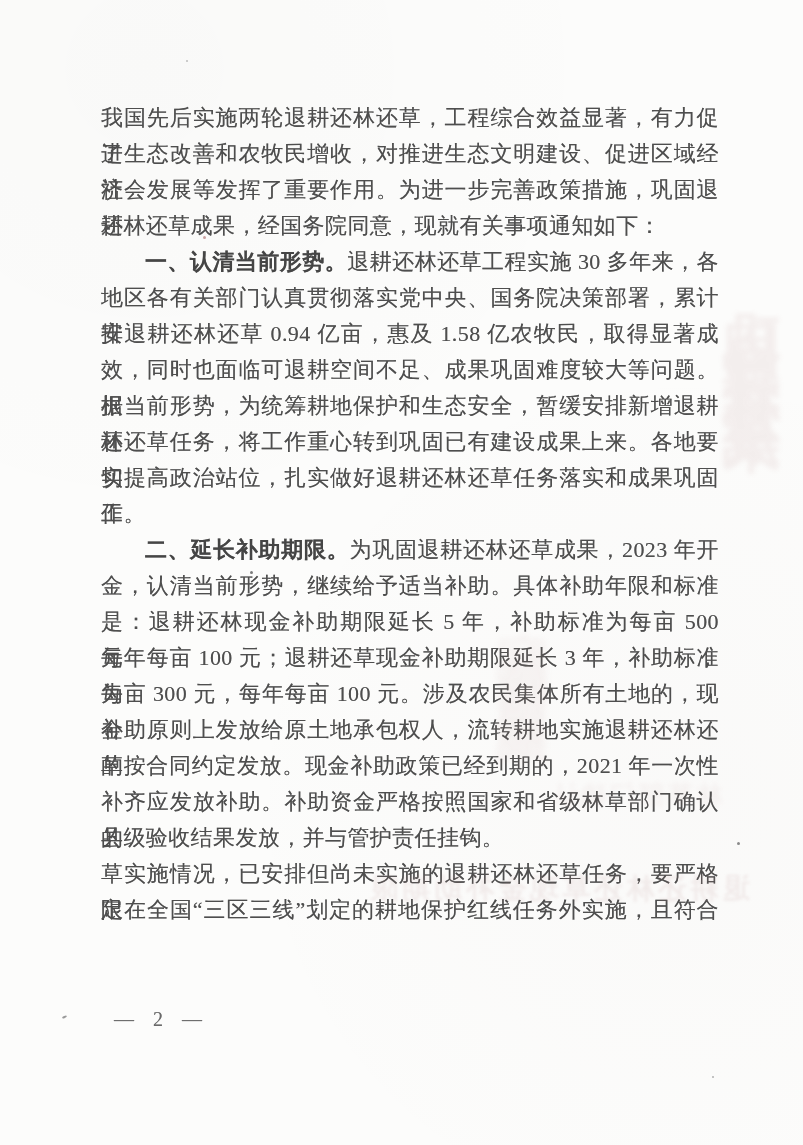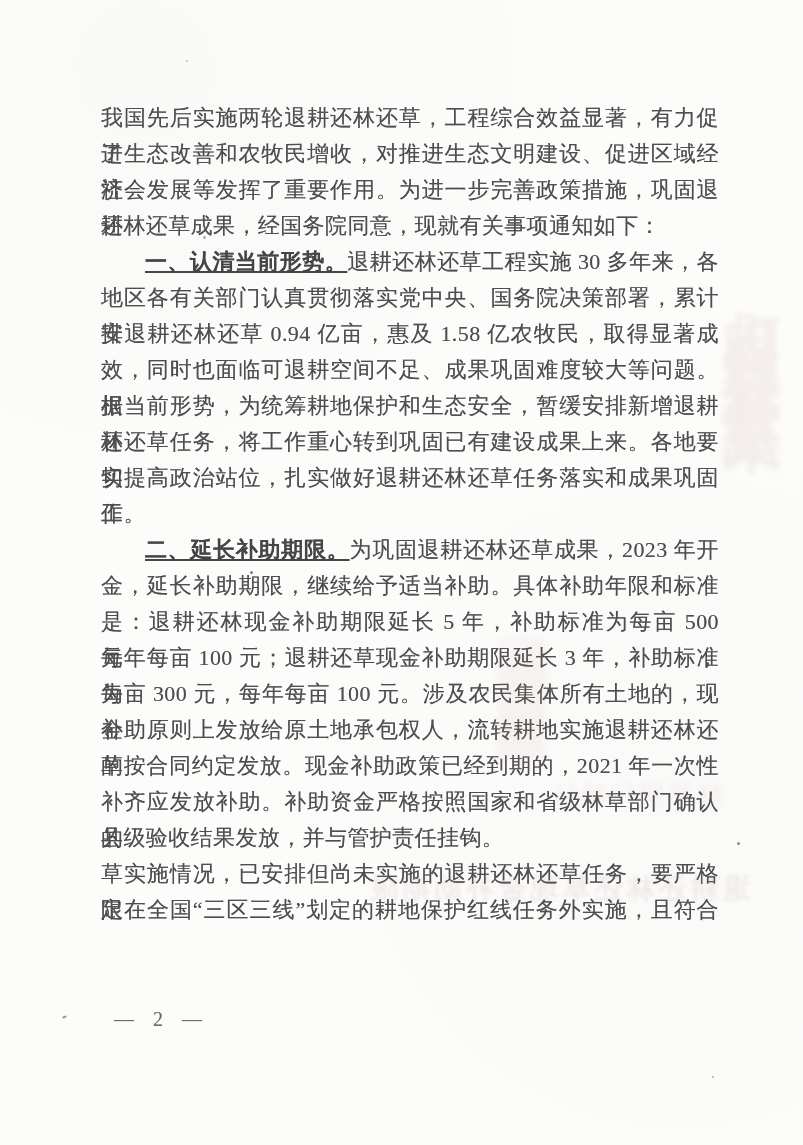--- a/index.html
+++ b/index.html
@@ -28,21 +28,20 @@
     text-shadow:0 0 0.5px rgba(78,78,78,0.55);
   }
   .line span,.line b{white-space:normal;}
   .line{white-space:normal;}
   .line.indent{padding-left:44px;}
   .line.para-end{text-align-last:left;}
   .line b{
     font-family:"Liberation Sans","DejaVu Sans",sans-serif;
     font-weight:700;color:#454545;
     text-shadow:0 0 0.6px rgba(69,69,69,0.6);
-    text-decoration:underline;
   }
   .footer-pagenum{
     position:absolute;left:114px;top:1008px;
     font-size:20px;color:#6a6a6a;letter-spacing:7px;
     text-shadow:0 0 0.5px rgba(106,106,106,0.5);
   }
   
   .ghost{
     position:absolute;pointer-events:none;
     font-family:"Liberation Sans","DejaVu Sans",sans-serif;
@@ -93,21 +92,21 @@
       <div class="line para-end"><span>还林还草成果，经国务院同意，现就有关事项通知如下：</span></div>
       <div class="line indent"><b>一、认清当前形势。</b><span>退耕还林还草工程实施 30 多年来，各</span></div>
       <div class="line"><span>地区各有关部门认真贯彻落实党中央、国务院决策部署，累计安</span></div>
       <div class="line"><span>排退耕还林还草 0.94 亿亩，惠及 1.58 亿农牧民，取得显著成</span></div>
       <div class="line"><span>效，同时也面临可退耕空间不足、成果巩固难度较大等问题。根</span></div>
       <div class="line"><span>据当前形势，为统筹耕地保护和生态安全，暂缓安排新增退耕还</span></div>
       <div class="line"><span>林还草任务，将工作重心转到巩固已有建设成果上来。各地要切</span></div>
       <div class="line"><span>实提高政治站位，扎实做好退耕还林还草任务落实和成果巩固工</span></div>
       <div class="line para-end"><span>作。</span></div>
       <div class="line indent"><b>二、延长补助期限。</b><span>为巩固退耕还林还草成果，2023 年开</span></div>
-      <div class="line"><span>金，延长补助期限，继续给予适当补助。具体补助年限和标准</span></div>
+      <div class="line"><span>金，认清当前形势，继续给予适当补助。具体补助年限和标准</span></div>
       <div class="line"><span>是：退耕还林现金补助期限延长 5 年，补助标准为每亩 500 元，</span></div>
       <div class="line"><span>每年每亩 100 元；退耕还草现金补助期限延长 3 年，补助标准为</span></div>
       <div class="line"><span>每亩 300 元，每年每亩 100 元。涉及农民集体所有土地的，现金</span></div>
       <div class="line"><span>补助原则上发放给原土地承包权人，流转耕地实施退耕还林还草</span></div>
       <div class="line"><span>的按合同约定发放。现金补助政策已经到期的，2021 年一次性</span></div>
       <div class="line"><span>补齐应发放补助。补助资金严格按照国家和省级林草部门确认的</span></div>
       <div class="line para-end"><span>县级验收结果发放，并与管护责任挂钩。</span></div>
       <div class="line"><span>草实施情况，已安排但尚未实施的退耕还林还草任务，要严格限</span></div>
       <div class="line"><span>定在全国“三区三线”划定的耕地保护红线任务外实施，且符合</span></div>
     </div>

